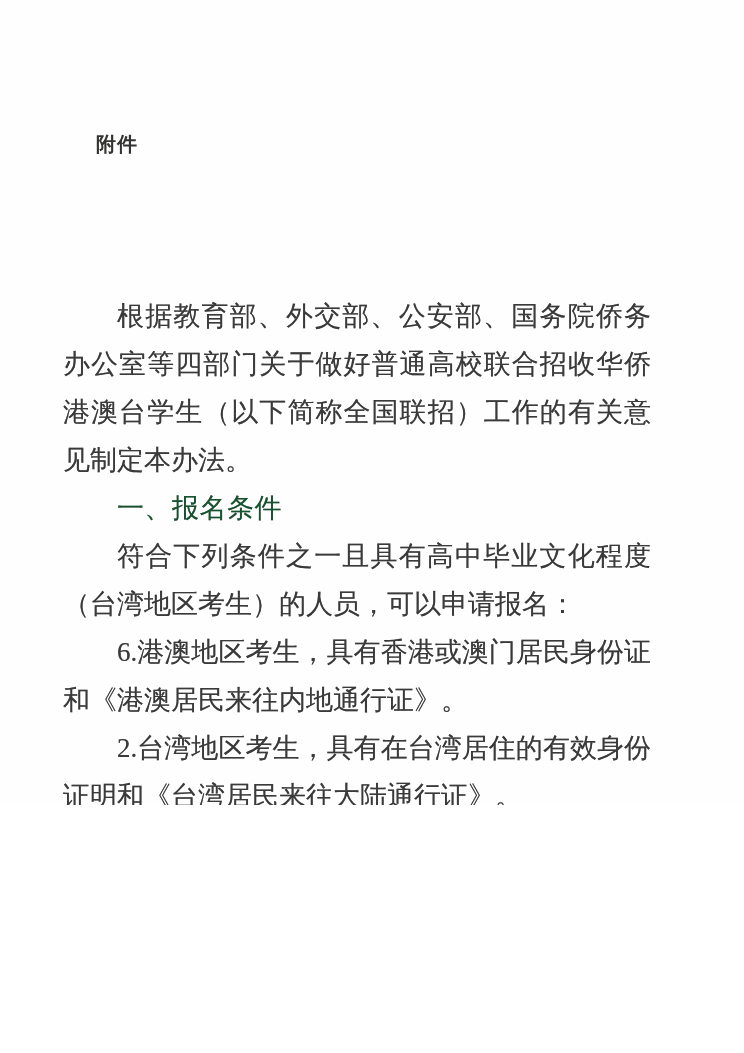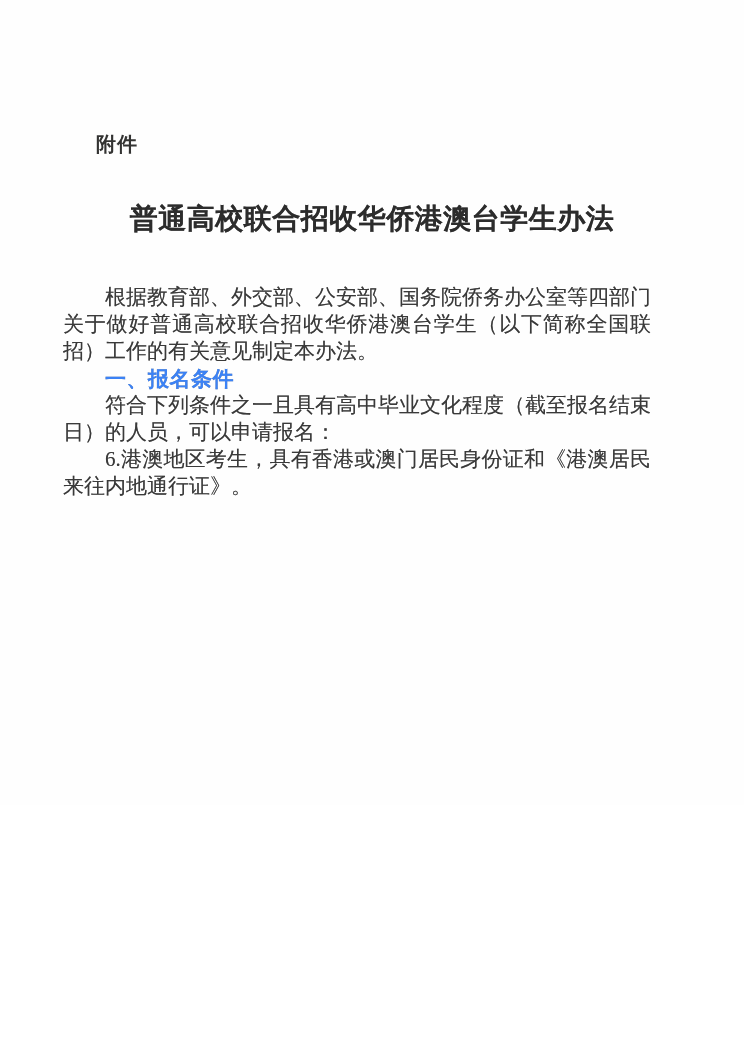--- a/index.html
+++ b/index.html
@@ -35,35 +35,35 @@
     text-align: center;
     font-size: 28px;
     font-weight: 900;
     color: #2c2c2c;
     letter-spacing: 0.5px;
     text-shadow: 0 0 0.5px rgba(44,44,44,0.7);
   }
   .content {
     position: absolute;
     left: 63px;
-    top: 284px;
+    top: 292px;
     width: 588px;
-    font-size: 21px;
-    line-height: 27px;
+    font-size: 27px;
+    line-height: 48px;
     color: #3a3a3a;
     text-align: justify;
     text-shadow: 0 0 0.4px rgba(58,58,58,0.55);
   }
   .content p {
     margin: 0;
     text-indent: 2em;
   }
   .content p.heading {
-    font-weight: 700;
-    color: #3b82f6;
+    font-weight: 400;
+    color: #14532d;
     font-family: "Liberation Sans", "DejaVu Sans", sans-serif;
     letter-spacing: 0.5px;
   }
   .page-number {
     position: absolute;
     right: 108px;
     top: 942px;
     font-size: 19px;
     color: #3a3a3a;
     letter-spacing: 3px;
@@ -88,27 +88,27 @@
     border-radius: 50%;
   }
 </style>
 </head>
 <body>
 
 <div class="page">
 
   <div class="attachment">附件</div>
 
-  <h1 class="title">普通高校联合招收华侨港澳台学生办法</h1>
 
   <div class="content">
       <p class="body">根据教育部、外交部、公安部、国务院侨务办公室等四部门关于做好普通高校联合招收华侨港澳台学生（以下简称全国联招）工作的有关意见制定本办法。</p>
       <p class="heading">一、报名条件</p>
-      <p class="body">符合下列条件之一且具有高中毕业文化程度（截至报名结束日）的人员，可以申请报名：</p>
+      <p class="body">符合下列条件之一且具有高中毕业文化程度（台湾地区考生）的人员，可以申请报名：</p>
       <p class="body">6.港澳地区考生，具有香港或澳门居民身份证和《港澳居民来往内地通行证》。</p>
+      <p class="body">2.台湾地区考生，具有在台湾居住的有效身份证明和《台湾居民来往大陆通行证》。</p>
     </div>
 
   <div class="page-number">— 5 —</div>
 
   <div class="scan-edge"></div>
 
   <div class="speck"></div>
 
 </div>
 

